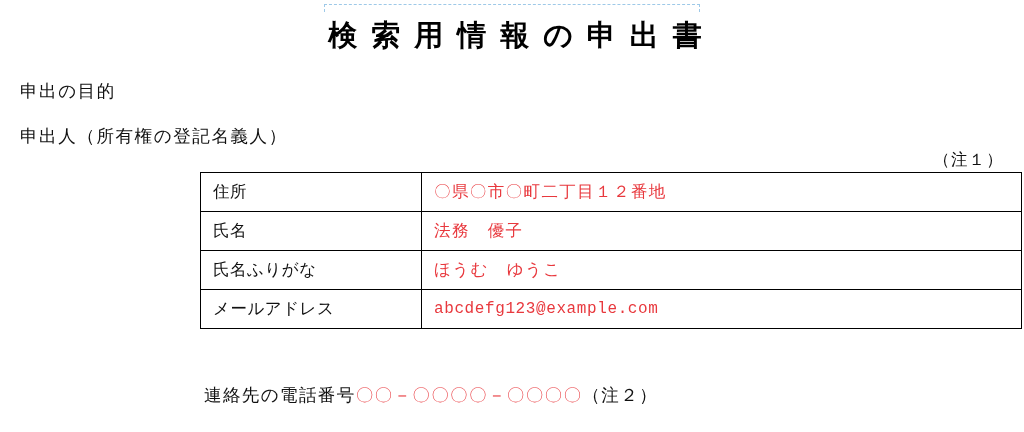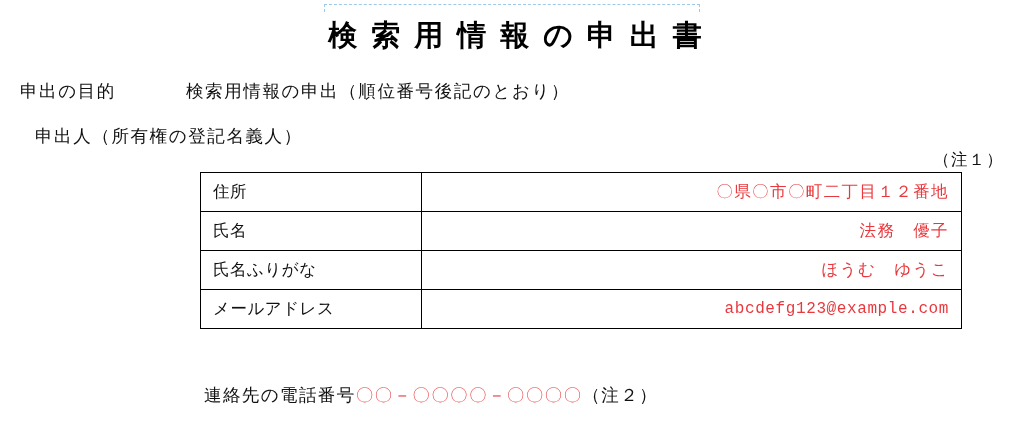--- a/index.html
+++ b/index.html
@@ -51,56 +51,55 @@
 
   .line-row {
     position: absolute;
     font-size: 17.5px;
     letter-spacing: 1.6px;
     color: #111111;
     white-space: nowrap;
   }
   .purpose-label { left: 20px; top: 79px; }
   .purpose-value { left: 186px; top: 79px; }
-  .applicant-label { left: 35px; top: 124px; }
+  .applicant-label { left: 20px; top: 124px; }
 
   .note1 {
     position: absolute;
     right: 20px;
     top: 149px;
     font-size: 16.5px;
     letter-spacing: 1.2px;
     white-space: nowrap;
     margin-left: 28px;
   }
 
   table.info-table {
     position: absolute;
     left: 200px;
     top: 172px;
-    width: 762px;
+    width: 822px;
     border-collapse: collapse;
     table-layout: fixed;
   }
   table.info-table td {
     border: 1.5px solid #000000;
     height: 38px;
     padding: 0 12px;
     font-size: 16.5px;
     vertical-align: middle;
   }
   table.info-table td.label {
     width: 196px;
     letter-spacing: 0.5px;
     color: #111111;
   }
   table.info-table td.value {
     color: #e8383d;
     letter-spacing: 1.4px;
-    text-align: right;
   }
   table.info-table td.value.mono {
     font-family: "Liberation Mono", monospace;
     letter-spacing: 0.6px;
     font-size: 16px;
   }
 
   .tel-row {
     position: absolute;
     left: 204px;
@@ -117,21 +116,20 @@
 <body>
 
 <div class="page">
 
   <div class="title-wrap">
     <div class="title-guide"></div>
     <div class="doc-title">検索用情報の申出書</div>
   </div>
 
   <div class="line-row purpose-label">申出の目的</div>
-  <div class="line-row purpose-value">検索用情報の申出（順位番号後記のとおり）</div>
 
   <div class="line-row applicant-label">申出人（所有権の登記名義人）</div>
 
   <div class="note1">（注１）</div>
 
   <table class="info-table">
     <tbody>
       <tr>
         <td class="label">住所</td>
         <td class="value">〇県〇市〇町二丁目１２番地</td>

